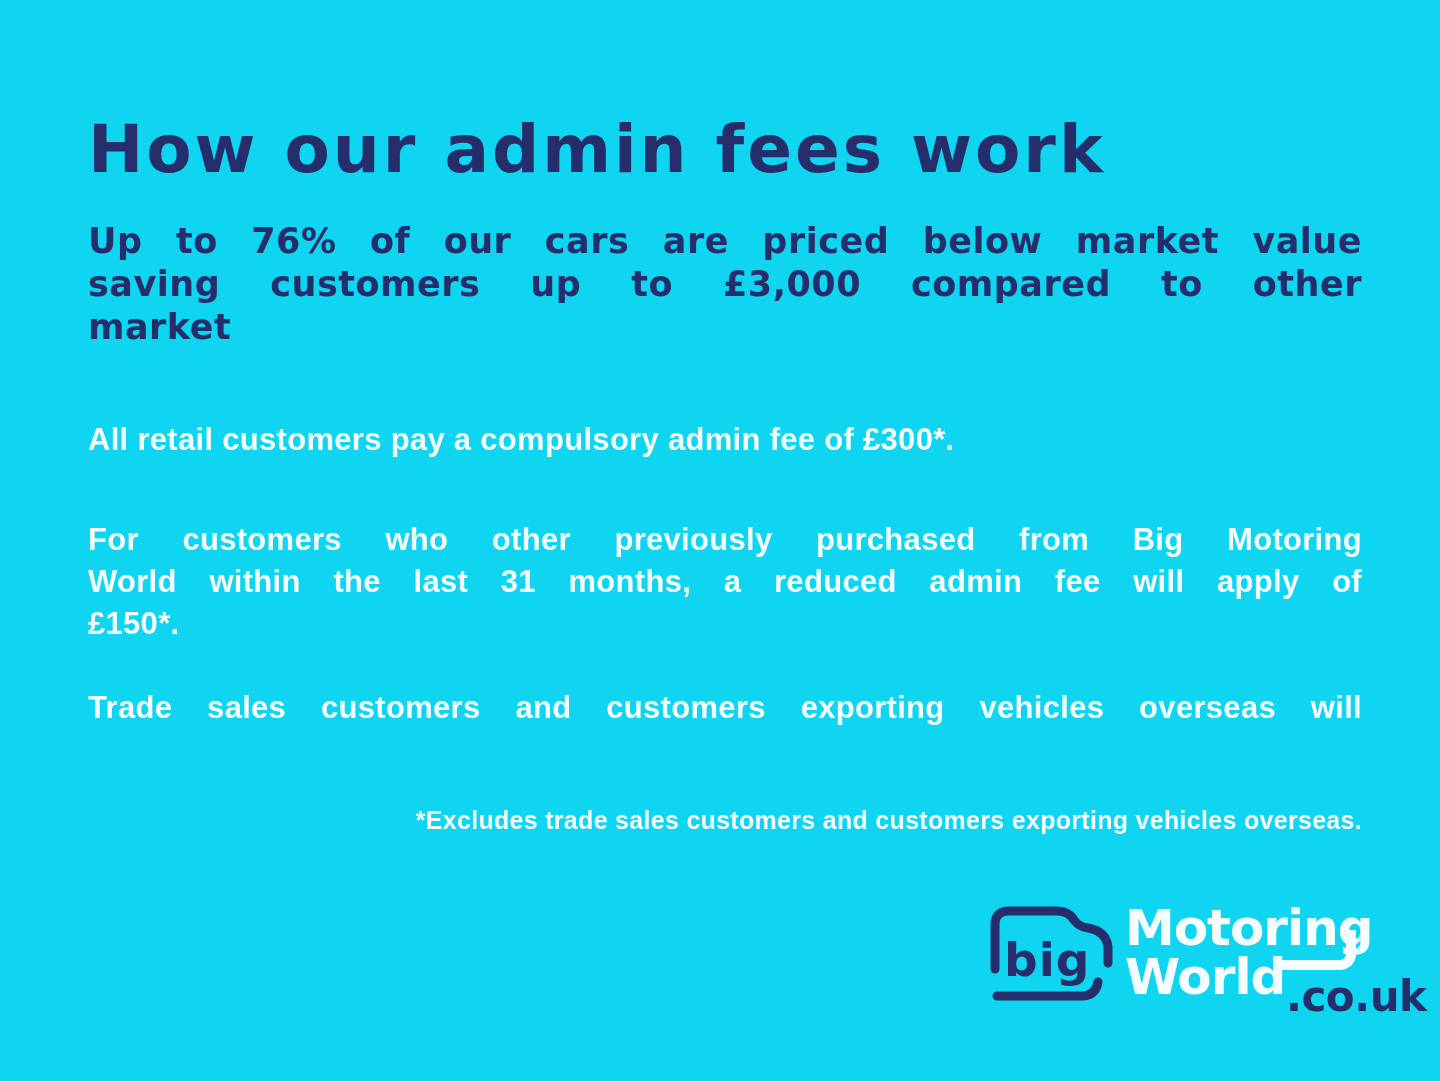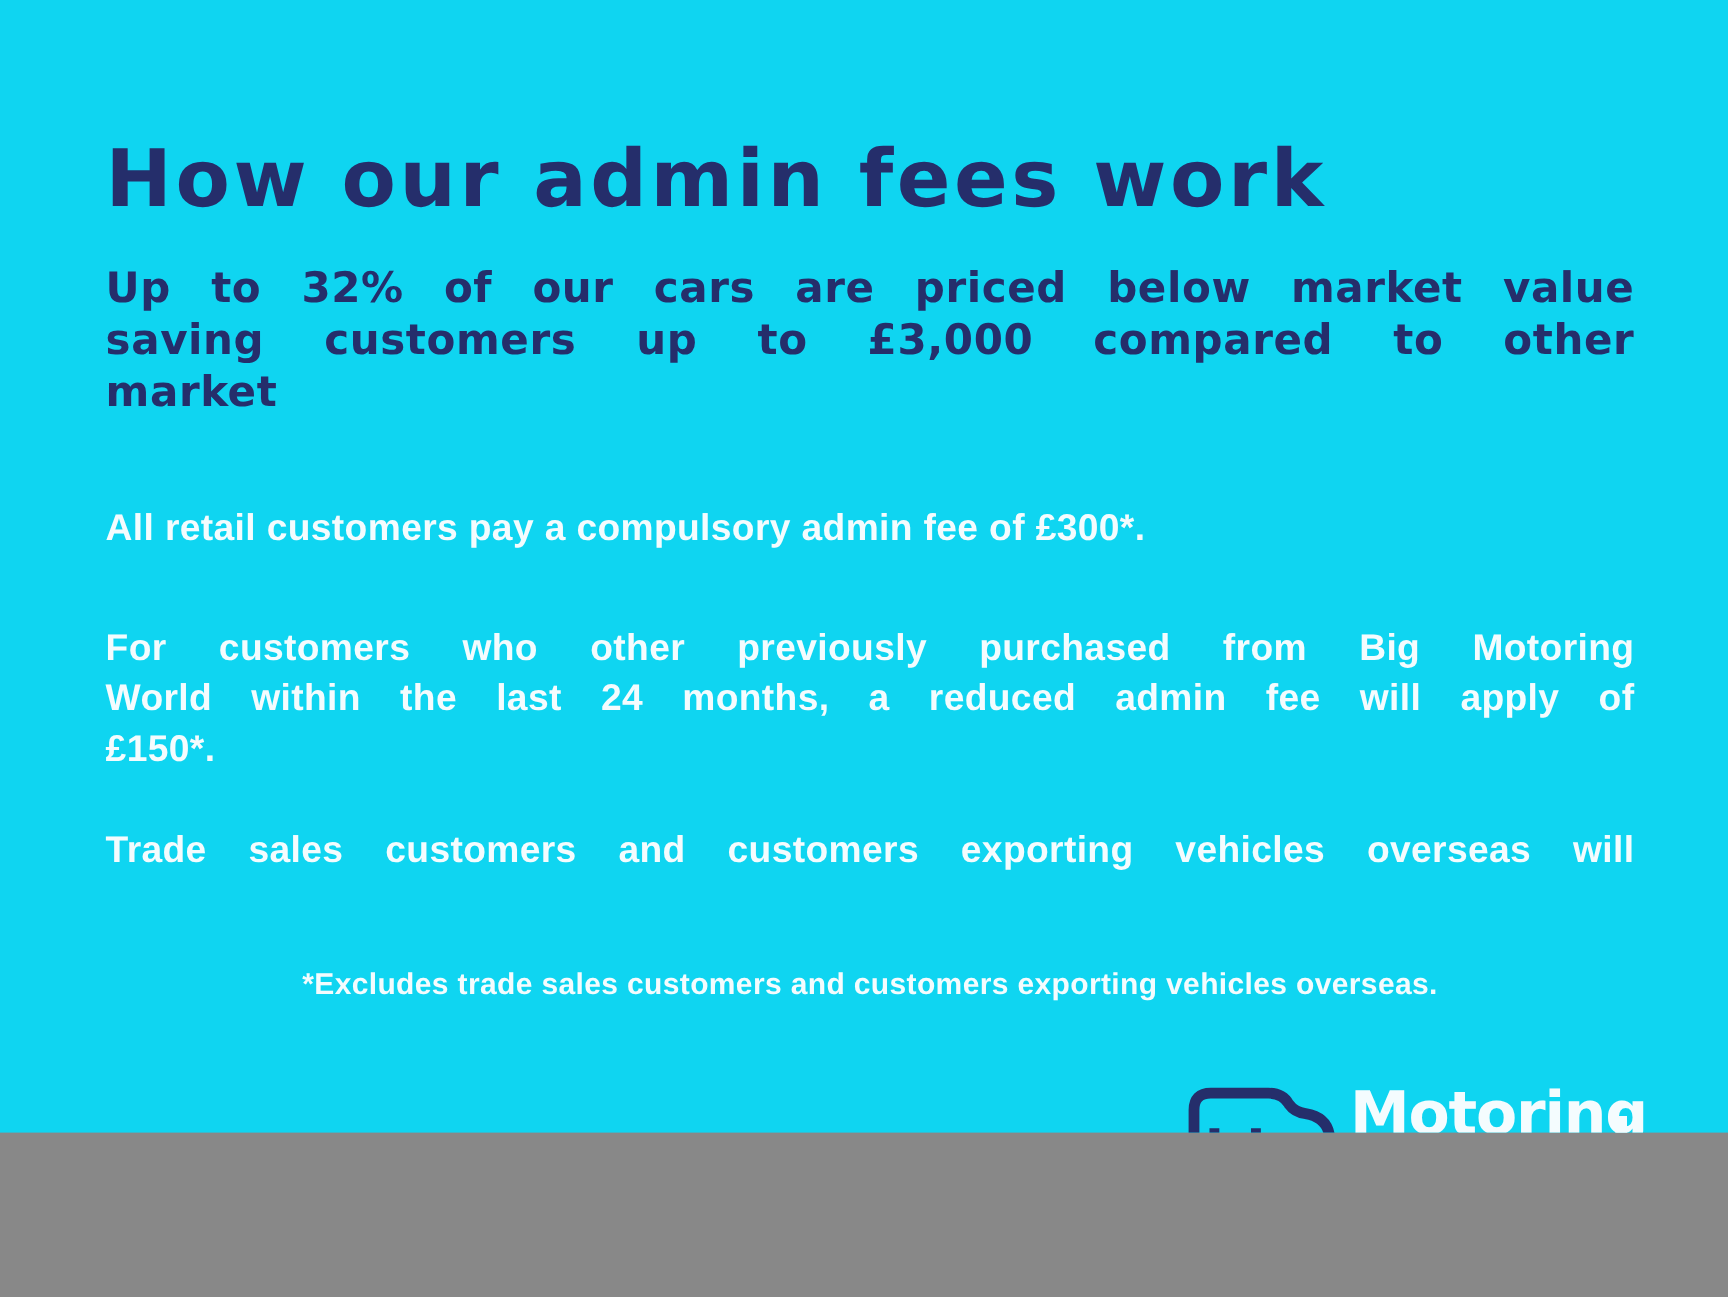--- a/index.html
+++ b/index.html
@@ -5,21 +5,21 @@
   :root {
     --background: #0fd5f1;
     --navy: #252e6b;
     --white: #f4fcfe;
   }
   * { margin: 0; padding: 0; box-sizing: border-box; }
   html, body { background: #888; }
   .canvas {
     position: relative;
     width: 1440px;
-    height: 944px;
+    height: 1081px;
     background: var(--background);
     overflow: hidden;
     font-family: "Liberation Sans", sans-serif;
   }
   .content {
     position: absolute;
     left: 88px;
     right: 78px;
     top: 0;
   }
@@ -56,21 +56,21 @@
     text-align: justify;
     text-align-last: justify;
   }
   .footnote {
     margin-top: 74px;
     font-weight: bold;
     font-size: 25px;
     line-height: 34px;
     letter-spacing: 0.3px;
     color: var(--white);
-    text-align: center;
+    text-align: right;
   }
   
   .logo-car {
     position: absolute;
     left: 985px;
     top: 897px;
     width: 140px;
     height: 120px;
   }
   .logo-car .car-stroke {
@@ -124,32 +124,32 @@
 </head>
 <body>
 
 <div class="canvas">
 
   <div class="content">
 
     <h1 class="heading">How our admin fees work</h1>
 
     <div class="subheading">
-        <div class="line just">Up to 32% of our cars are priced below market value</div>
+        <div class="line just">Up to 76% of our cars are priced below market value</div>
         <div class="line just">saving customers up to £3,000 compared to other</div>
         <div class="line">market</div>
       </div>
 
     <div class="body-para para-1">
         <div class="line">All retail customers pay a compulsory admin fee of £300*.</div>
       </div>
 
     <div class="body-para para-2">
         <div class="line just">For customers who other previously purchased from Big Motoring</div>
-        <div class="line just">World within the last 24 months, a reduced admin fee will apply of</div>
+        <div class="line just">World within the last 31 months, a reduced admin fee will apply of</div>
         <div class="line">£150*.</div>
       </div>
 
     <div class="body-para para-3">
         <div class="line just">Trade sales customers and customers exporting vehicles overseas will</div>
       </div>
 
     <div class="footnote">*Excludes trade sales customers and customers exporting vehicles overseas.</div>
 
   </div>

